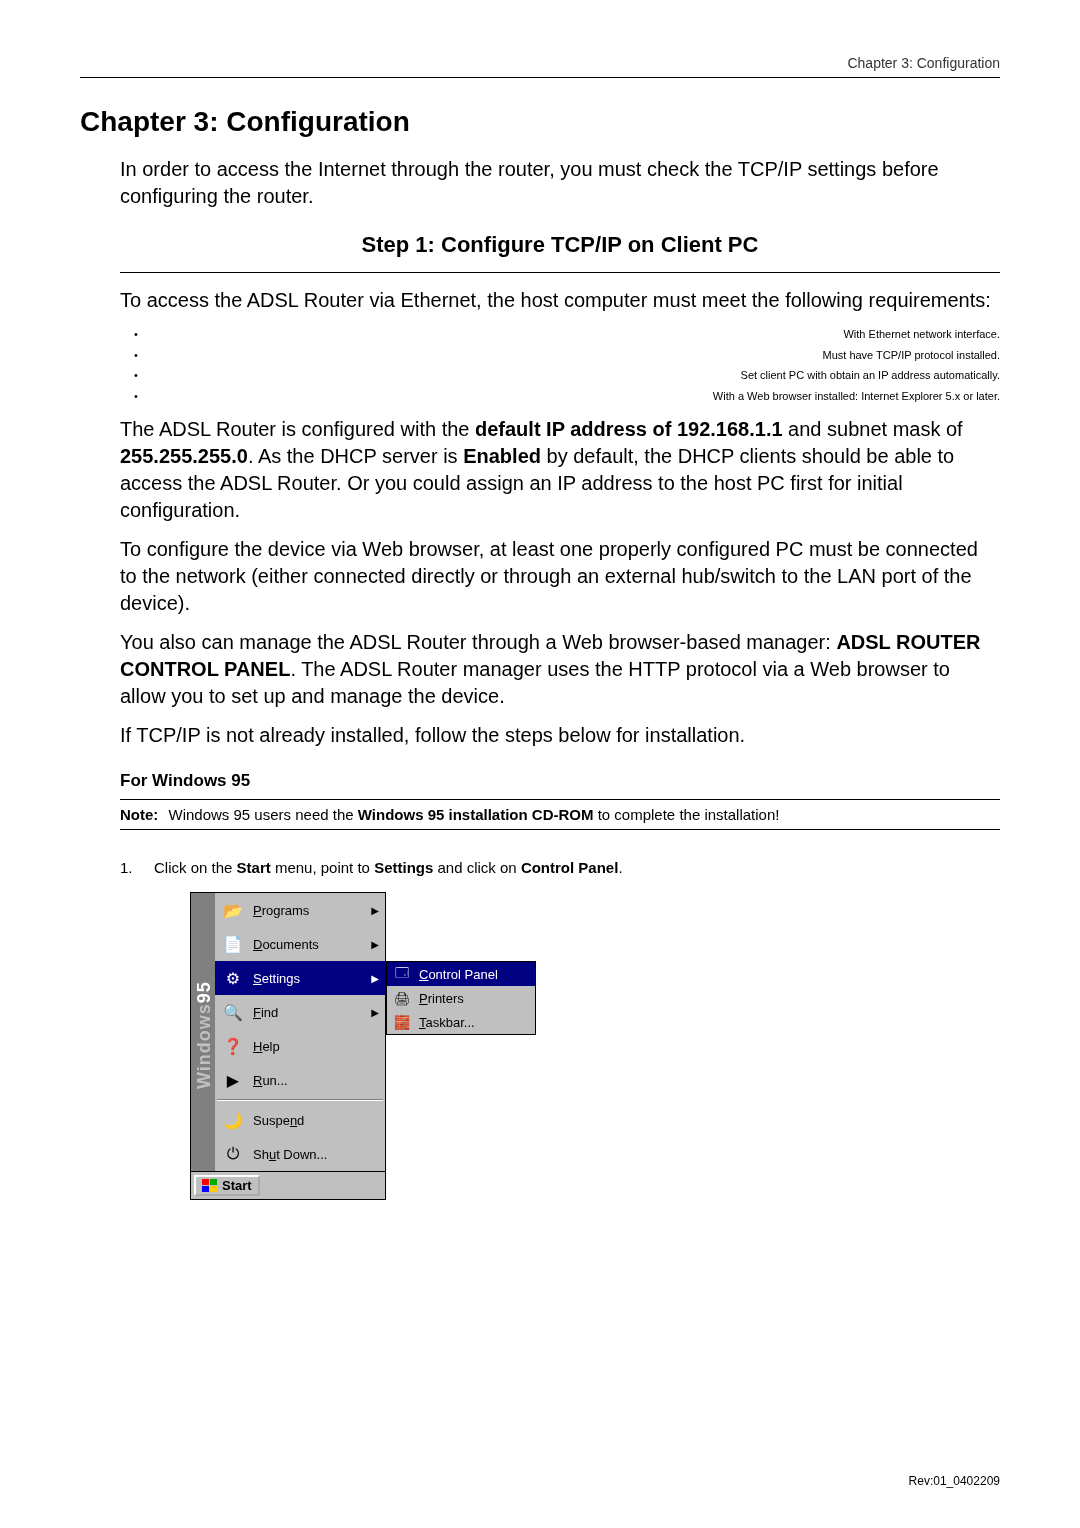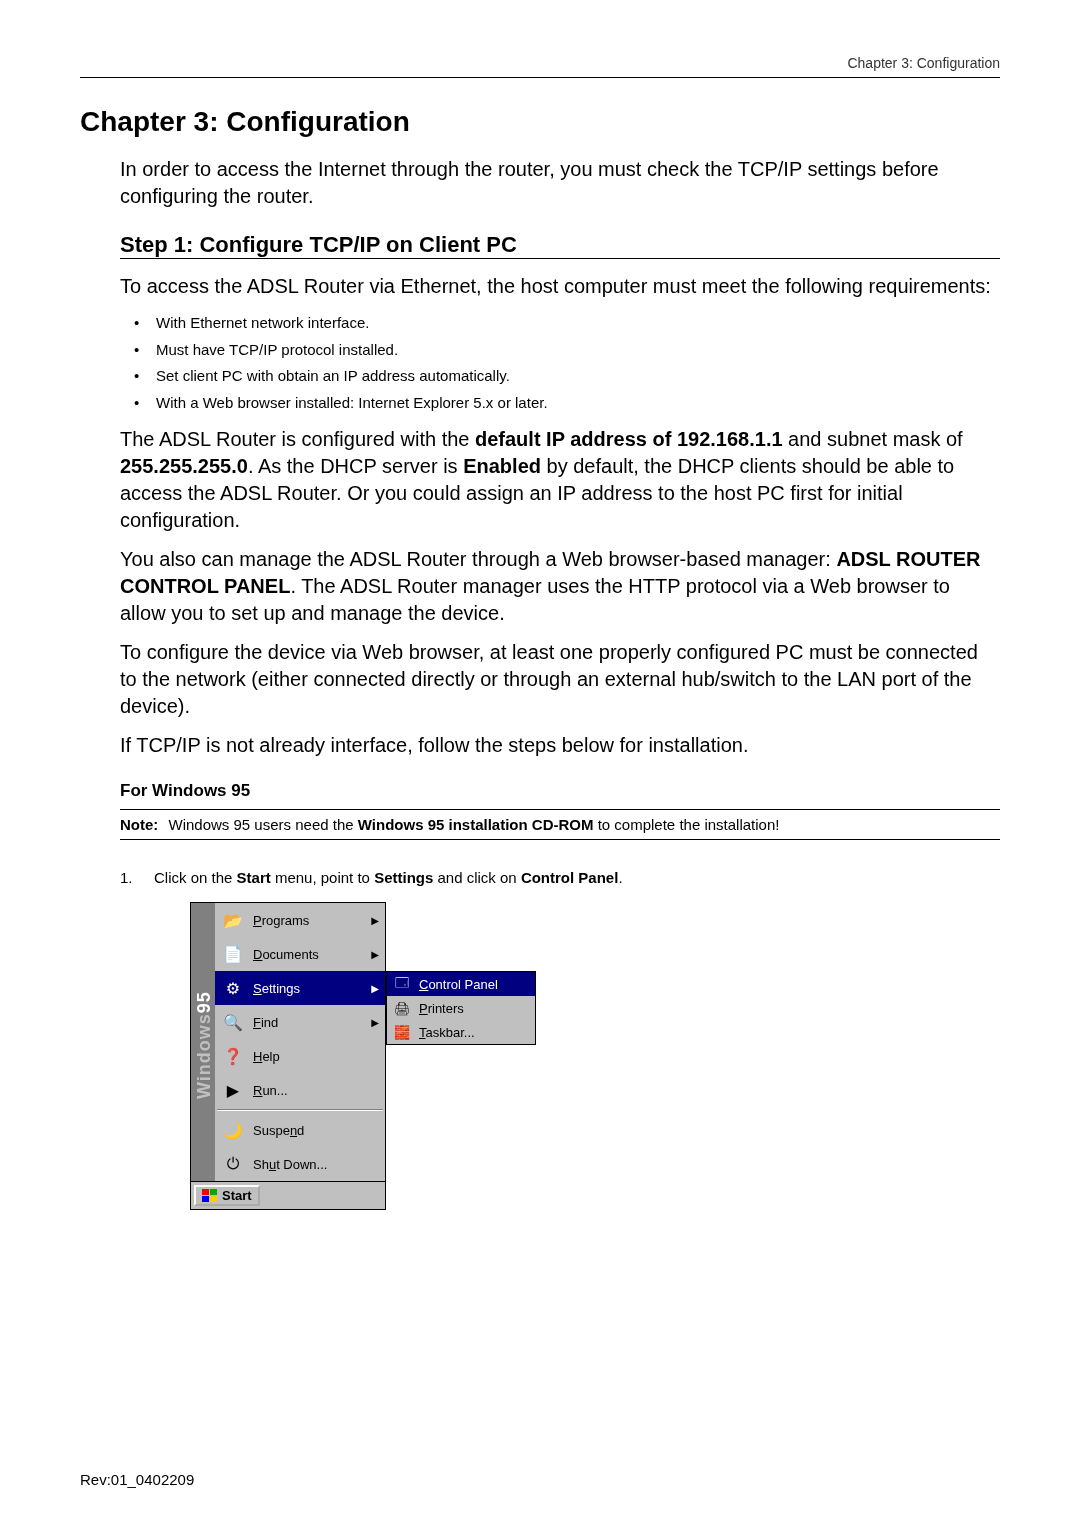--- a/index.html
+++ b/index.html
@@ -24,30 +24,32 @@
     font-size: 28px;
     font-weight: 700;
     margin-bottom: 18px;
   }
   .indent { margin-left: 40px; }
   p { font-size: 20px; line-height: 1.35; margin-bottom: 12px; }
   h2 {
     font-size: 22px;
     font-weight: 700;
     margin-top: 22px;
-    margin-bottom: 0;
+    margin-bottom: 14px;
+    text-align: center;
   }
   .h2-rule { border-bottom: 1px solid #000; margin-bottom: 14px; }
   ul.bullets { list-style: none; margin: 6px 0 12px 0; }
   ul.bullets li {
     position: relative;
     padding-left: 36px;
-    font-size: 15px;
+    font-size: 11px;
     line-height: 1.5;
     margin-bottom: 4px;
+    text-align: right;
   }
   ul.bullets li::before {
     content: "•";
     position: absolute;
     left: 14px;
     top: 0;
   }
   h3 {
     font-size: 17px;
     font-weight: 700;
@@ -173,22 +175,22 @@
   .sub-icon {
     width: 18px; height: 18px; display:flex;align-items:center;justify-content:center; font-size:13px;
   }
 
   .footer {
     position: absolute;
     bottom: 40px;
     left: 80px;
     right: 80px;
     display: flex;
-    justify-content: flex-start;
-    font-size: 15px;
+    justify-content: flex-end;
+    font-size: 12px;
   }
 </style>
 </head>
 <body>
 
 <div class="header-section">
   <span>Chapter 3: Configuration</span>
 </div>
 
 <h1>Chapter 3: Configuration</h1>
@@ -205,26 +207,26 @@
     <li>With Ethernet network interface.</li>
     <li>Must have TCP/IP protocol installed.</li>
     <li>Set client PC with obtain an IP address automatically.</li>
     <li>With a Web browser installed: Internet Explorer 5.x or later.</li>
   </ul>
 
   <p>
     <span>The ADSL Router is configured with the </span><b>default IP address of 192.168.1.1</b><span> and subnet mask of </span><b>255.255.255.0</b><span>. As the DHCP server is </span><b>Enabled</b><span> by default, the DHCP clients should be able to access the ADSL Router. Or you could assign an IP address to the host PC first for initial configuration.</span>
   </p>
 
+  <p>To configure the device via Web browser, at least one properly configured PC must be connected to the network (either connected directly or through an external hub/switch to the LAN port of the device).</p>
+
   <p>
     <span>You also can manage the ADSL Router through a Web browser-based manager: </span><b>ADSL ROUTER CONTROL PANEL</b><span>. The ADSL Router manager uses the HTTP protocol via a Web browser to allow you to set up and manage the device.</span>
   </p>
-
-  <p>To configure the device via Web browser, at least one properly configured PC must be connected to the network (either connected directly or through an external hub/switch to the LAN port of the device).</p>
-  <p>If TCP/IP is not already interface, follow the steps below for installation.</p>
+  <p>If TCP/IP is not already installed, follow the steps below for installation.</p>
 
   <h3>For Windows 95</h3>
 
   <div class="note-box">
     <span class="note-lbl">Note:</span>
     <span>Windows 95 users need the </span><b>Windows 95 installation CD-ROM</b><span> to complete the installation!</span>
   </div>
 
   <ol class="steps">
     <li>

